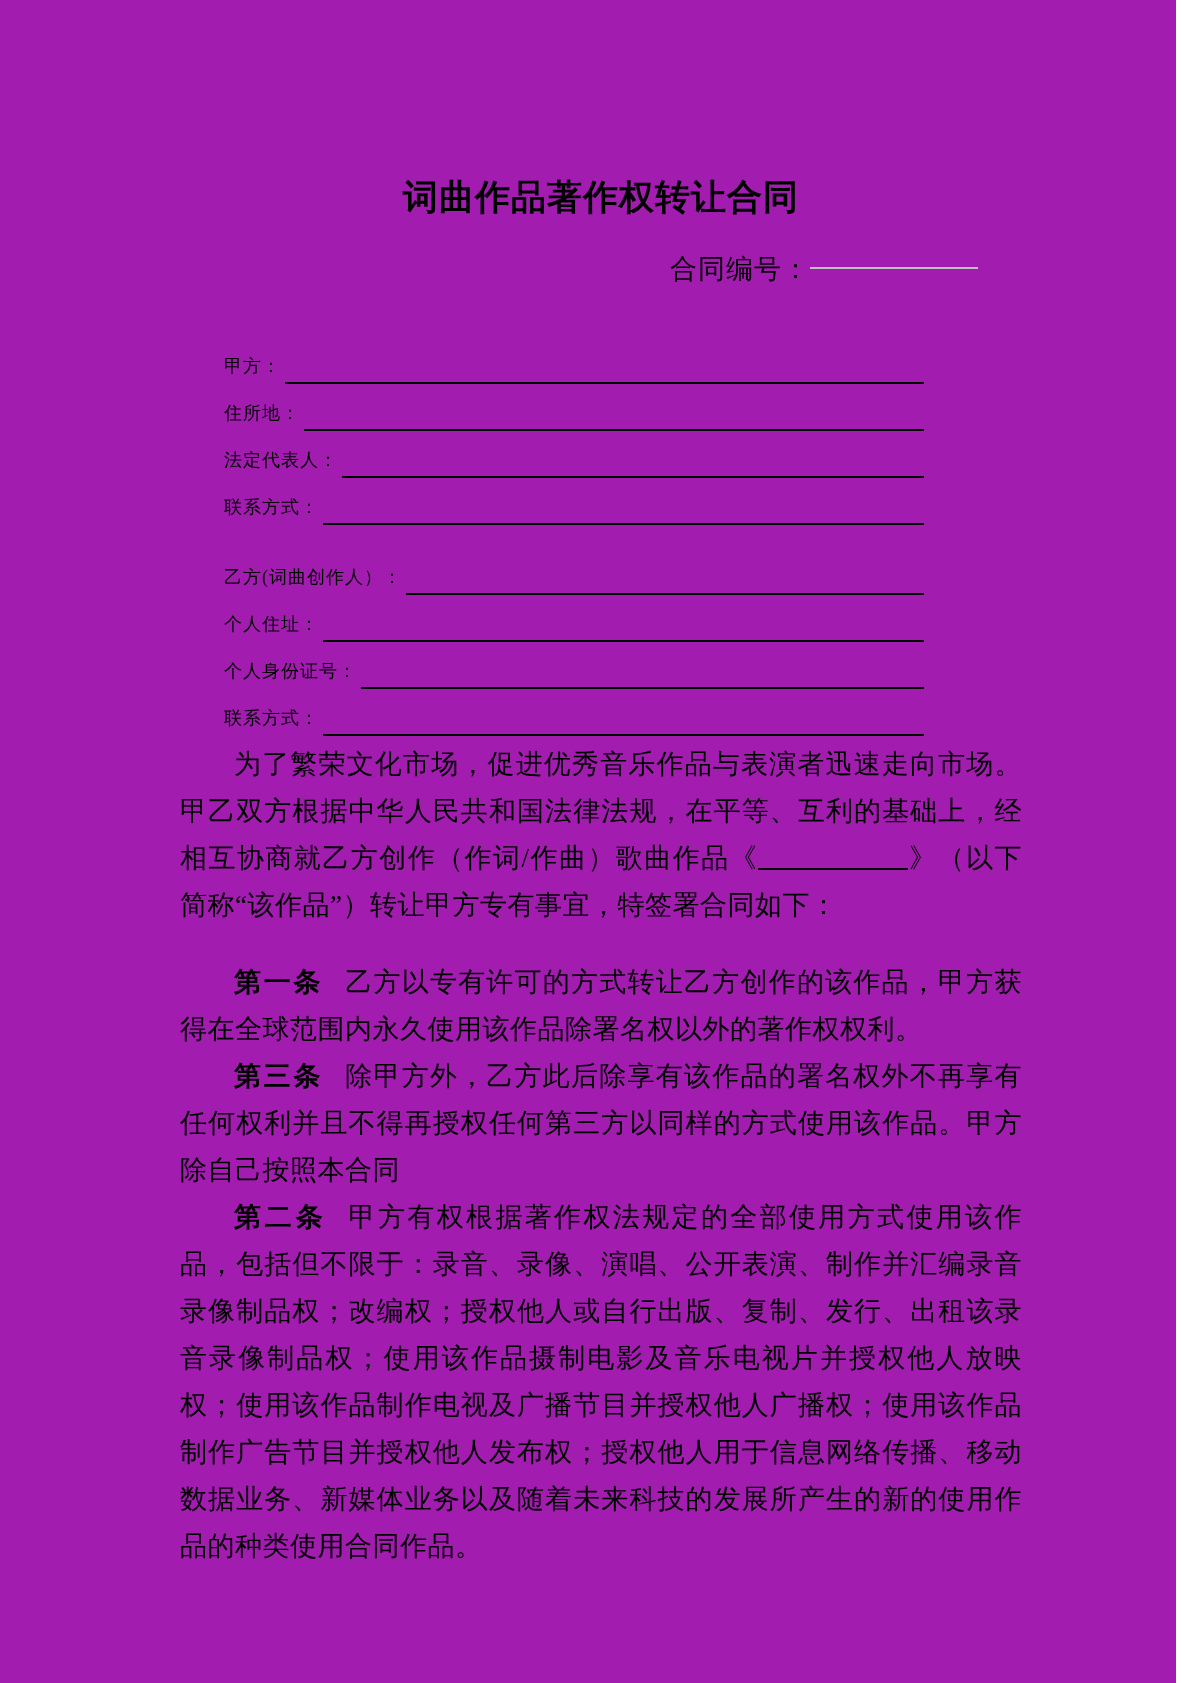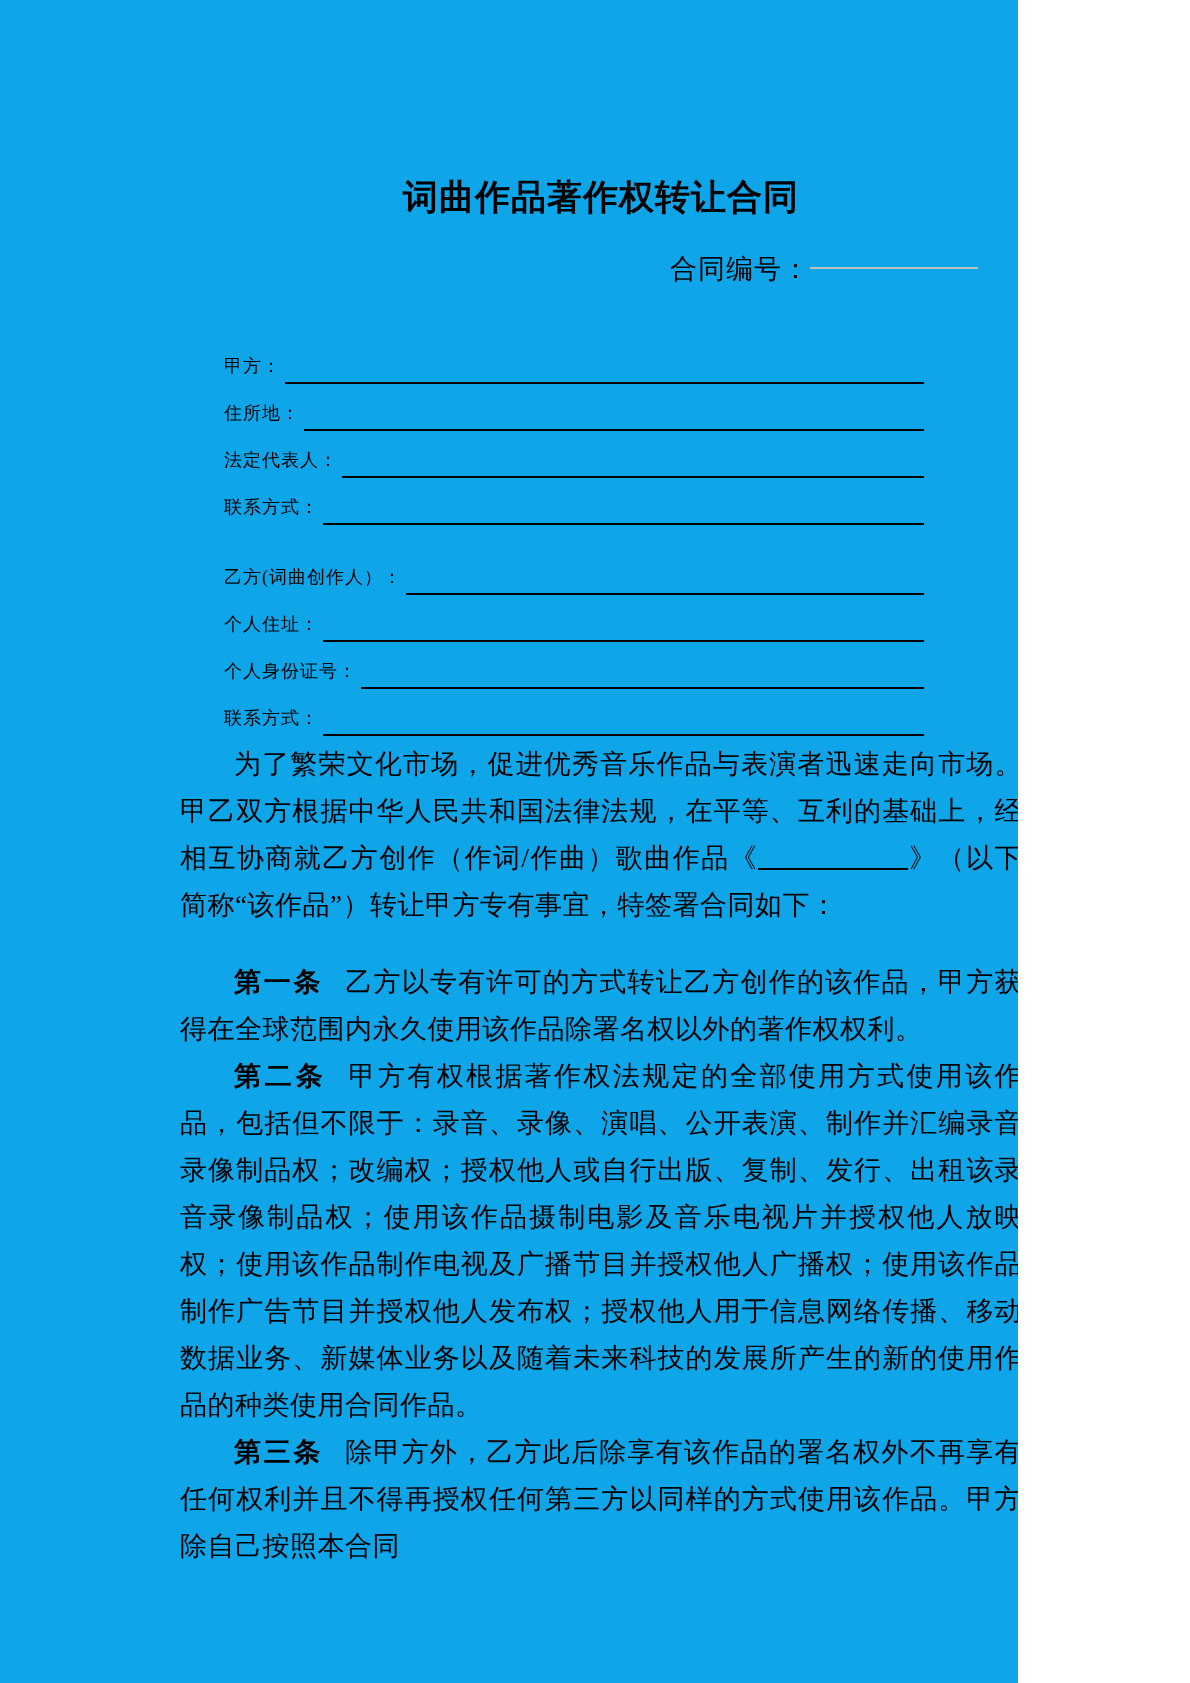--- a/index.html
+++ b/index.html
@@ -1,20 +1,20 @@
 <!DOCTYPE html>
 <html><head>
 <meta charset="utf-8">
 <style>
   html, body { margin: 0; padding: 0; background: #ffffff; }
   .page {
     position: relative;
-    width: 1018px;
+    width: 1176px;
     height: 1683px;
-    background: #0ea5e9;
+    background: #a21caf;
     color: #000000;
     font-family: "Liberation Serif", "DejaVu Serif", serif;
     overflow: hidden;
   }
   .content {
     position: absolute;
     left: 180px;
     top: 0;
     width: 842px;
   }
@@ -128,18 +128,18 @@
       <div class="row">
         <span class="lbl">联系方式：</span>
         <span class="fill"></span>
       </div>
     </div>
 
     <p class="para intro"><span>为了繁荣文化市场，促进优秀音乐作品与表演者迅速走向市场。甲乙双方根据中华人民共和国法律法规，在平等、互利的基础上，经相互协商就乙方创作（作词/作曲）歌曲作品《</span><span class="blank"></span><span>》（以下简称“该作品”）转让甲方专有事宜，特签署合同如下：</span></p>
 
     <p class="para article first"><span class="num">第一条</span><span class="art-text">乙方以专有许可的方式转让乙方创作的该作品，甲方获得在全球范围内永久使用该作品除署名权以外的著作权权利。</span></p>
 
+    <p class="para article"><span class="num">第三条</span><span class="art-text">除甲方外，乙方此后除享有该作品的署名权外不再享有任何权利并且不得再授权任何第三方以同样的方式使用该作品。甲方除自己按照本合同</span></p>
+
     <p class="para article"><span class="num">第二条</span><span class="art-text">甲方有权根据著作权法规定的全部使用方式使用该作品，包括但不限于：录音、录像、演唱、公开表演、制作并汇编录音录像制品权；改编权；授权他人或自行出版、复制、发行、出租该录音录像制品权；使用该作品摄制电影及音乐电视片并授权他人放映权；使用该作品制作电视及广播节目并授权他人广播权；使用该作品制作广告节目并授权他人发布权；授权他人用于信息网络传播、移动数据业务、新媒体业务以及随着未来科技的发展所产生的新的使用作品的种类使用合同作品。</span></p>
-
-    <p class="para article"><span class="num">第三条</span><span class="art-text">除甲方外，乙方此后除享有该作品的署名权外不再享有任何权利并且不得再授权任何第三方以同样的方式使用该作品。甲方除自己按照本合同</span></p>
 
   </div>
 </div>
 
 </body></html>

